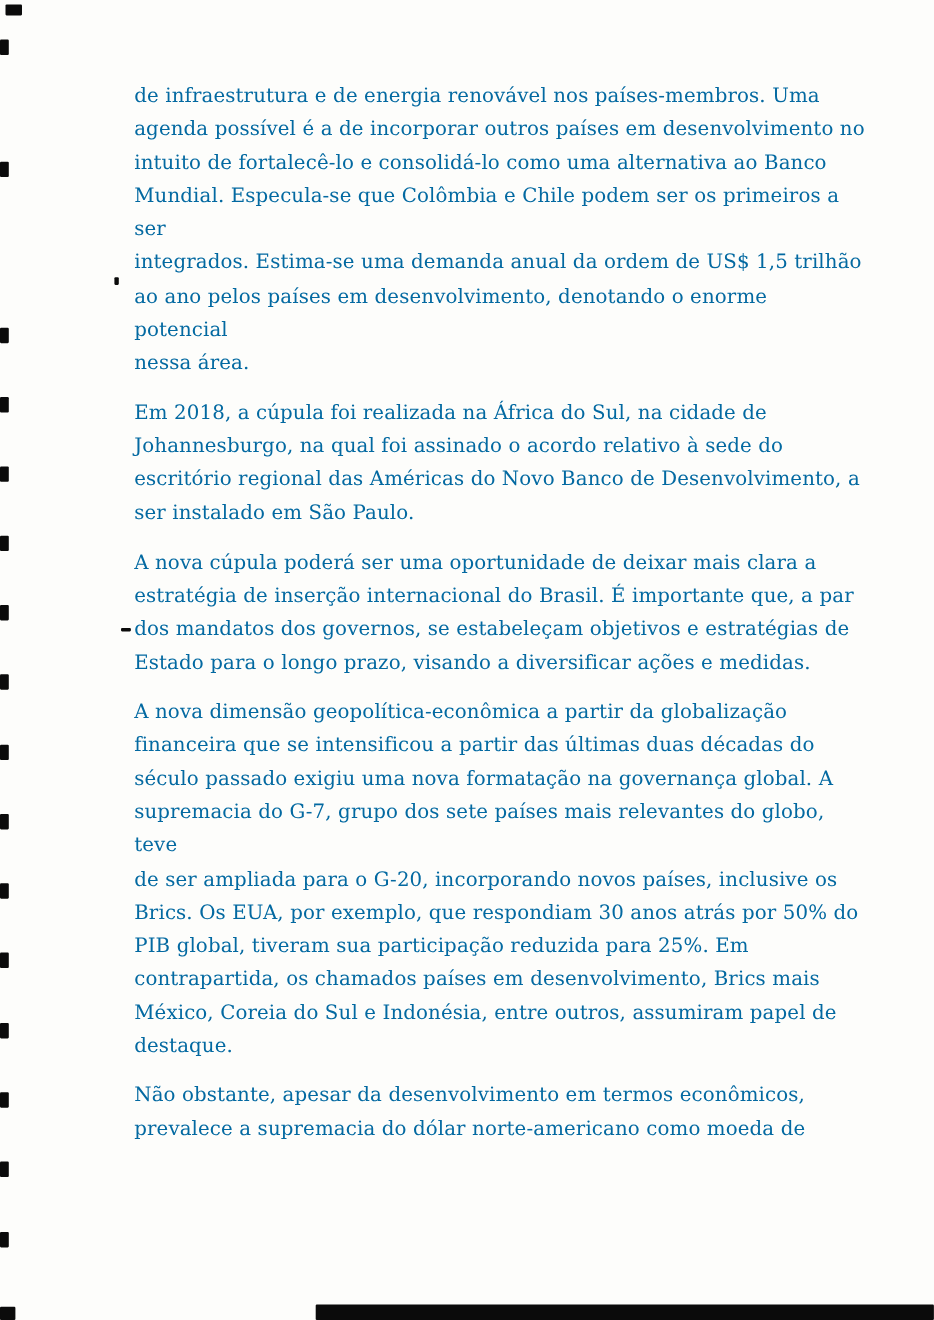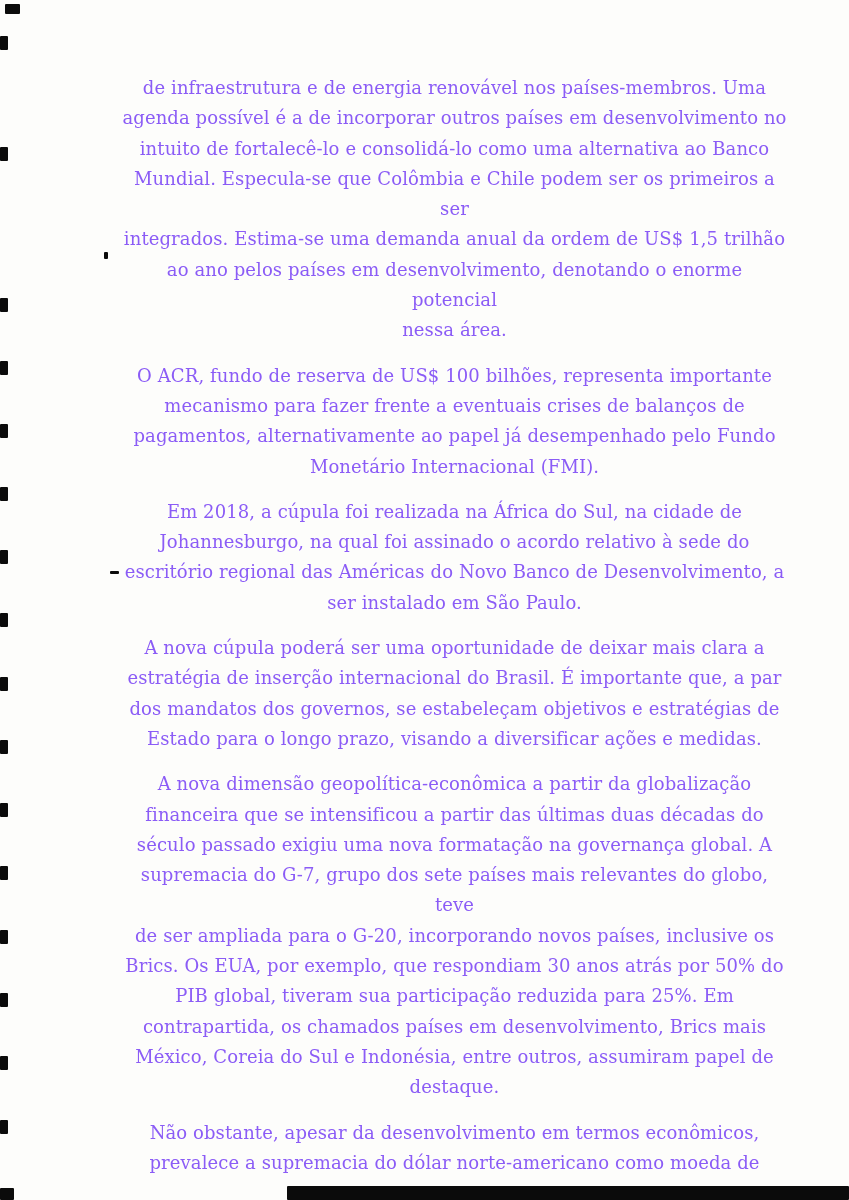--- a/index.html
+++ b/index.html
@@ -40,32 +40,28 @@
   .mark {
     position: absolute;
     border-radius: 1px;
   }
 </style>
 </head>
 <body style="background: rgb(253, 253, 251);">
 
 <div class="page">
 
-  <main class="text-block" style="color: #8b5cf6; text-align: center;">
+  <main class="text-block" style="color: #0369a1;">
     <p>de infraestrutura e de energia renovável nos países-membros. Uma
 agenda possível é a de incorporar outros países em desenvolvimento no
 intuito de fortalecê-lo e consolidá-lo como uma alternativa ao Banco
 Mundial. Especula-se que Colômbia e Chile podem ser os primeiros a ser
 integrados. Estima-se uma demanda anual da ordem de US$ 1,5 trilhão
 ao ano pelos países em desenvolvimento, denotando o enorme potencial
 nessa área.</p>
-    <p>O ACR, fundo de reserva de US$ 100 bilhões, representa importante
-mecanismo para fazer frente a eventuais crises de balanços de
-pagamentos, alternativamente ao papel já desempenhado pelo Fundo
-Monetário Internacional (FMI).</p>
     <p>Em 2018, a cúpula foi realizada na África do Sul, na cidade de
 Johannesburgo, na qual foi assinado o acordo relativo à sede do
 escritório regional das Américas do Novo Banco de Desenvolvimento, a
 ser instalado em São Paulo.</p>
     <p>A nova cúpula poderá ser uma oportunidade de deixar mais clara a
 estratégia de inserção internacional do Brasil. É importante que, a par
 dos mandatos dos governos, se estabeleçam objetivos e estratégias de
 Estado para o longo prazo, visando a diversificar ações e medidas.</p>
     <p>A nova dimensão geopolítica-econômica a partir da globalização
 financeira que se intensificou a partir das últimas duas décadas do

